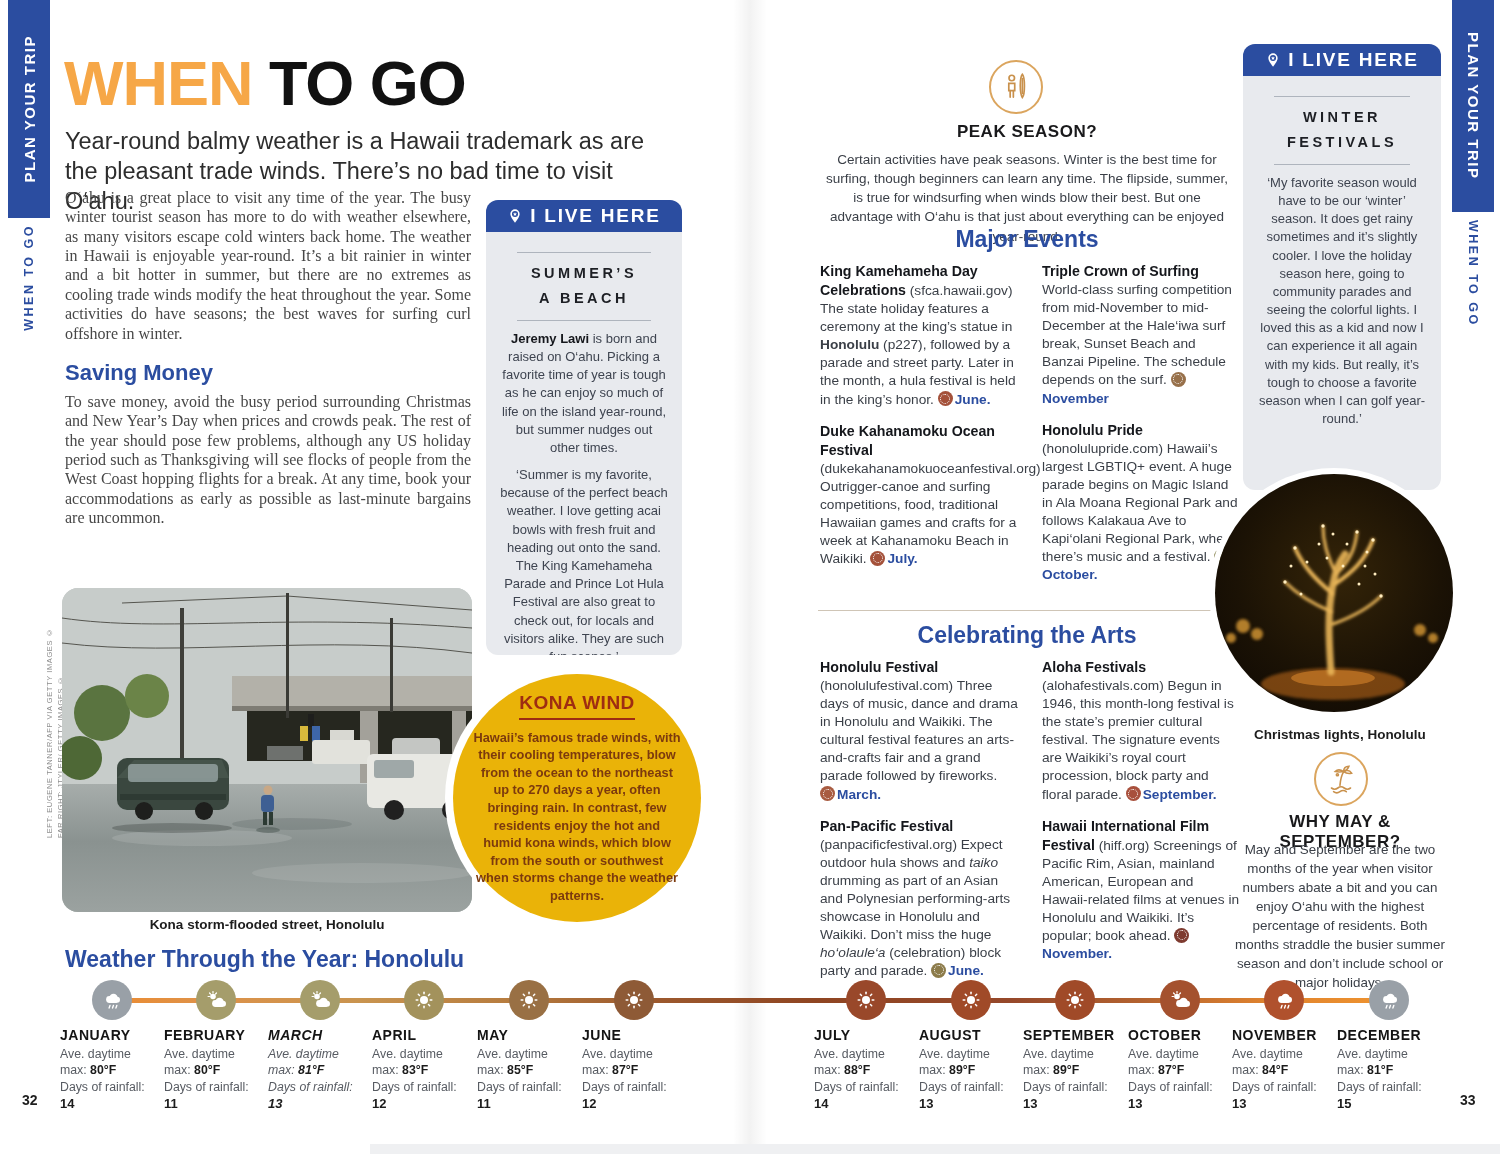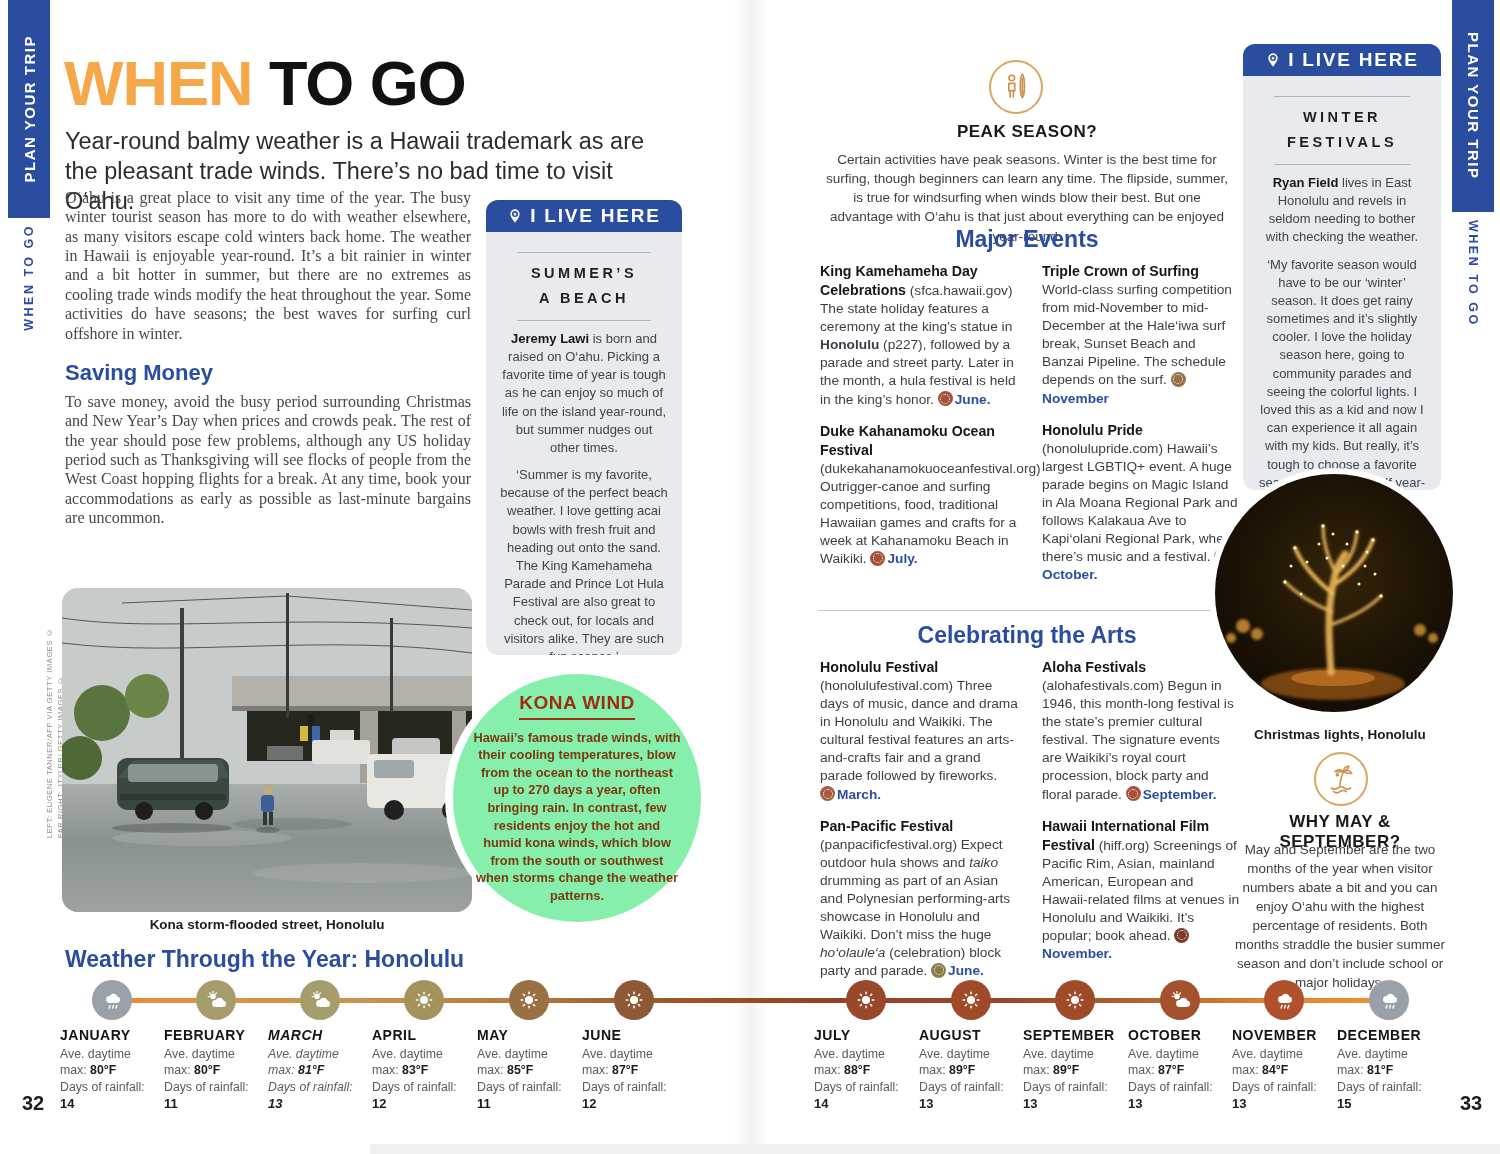--- a/index.html
+++ b/index.html
@@ -33,21 +33,21 @@
   .lh-box{border-radius:12px;overflow:hidden;background:#E8EAEE;}
   .lh-badge{height:32px;background:#2b4da0;display:flex;align-items:center;justify-content:center;gap:7px;}
   .lh-badge span{color:#fff;font-weight:bold;font-size:19px;letter-spacing:1.8px;}
   .lh-body{padding:12px 12px 10px;text-align:center;}
   .lh-rule{width:78%;height:1px;background:#AEB4BD;margin:8px auto;}
   .lh-title{font-size:14.5px;font-weight:bold;letter-spacing:3.5px;color:#1d1f24;line-height:1.75;}
   .lh-p{font-size:13px;color:#3E4450;line-height:1.4;margin:9px 2px;}
   .lh-p strong{color:#15171C;}
 
   
-  .kona{width:248px;height:248px;border-radius:50%;background:#86efac;box-shadow:0 0 0 8px #fff;
+  .kona{width:248px;height:248px;border-radius:50%;background:#eab308;box-shadow:0 0 0 8px #fff;
         display:flex;flex-direction:column;align-items:center;justify-content:center;
         text-align:center;box-sizing:border-box;padding:18px 20px;}
   .kona-title{font-size:19px;font-weight:bold;color:#9E2D12;border-bottom:2px solid #9E2D12;
               padding-bottom:4px;margin-bottom:9px;letter-spacing:.5px;}
   .kona-body{font-size:12.8px;color:#7C3A0E;line-height:1.37;font-weight:bold;}
 
   
   .ring-icon{width:54px;height:54px;border-radius:50%;border:2.5px solid #DBA55E;box-sizing:border-box;
              display:flex;align-items:center;justify-content:center;background:#fff;}
   .cap-head{font-size:17px;font-weight:bold;color:#19191B;letter-spacing:.5px;text-align:center;}
@@ -74,21 +74,21 @@
                 #8F4522 55%,#96482A 70%,#B3622F 80%,#E0832E 90%,#F0952F 100%);}
   .month{position:absolute;width:104px;}
   .micon{width:40px;height:40px;border-radius:50%;margin:0 auto;display:flex;align-items:center;
          justify-content:center;}
   .mname{margin-top:7px;font-weight:bold;font-size:14px;letter-spacing:.5px;color:#141414;}
   .mlab{font-size:12.3px;color:#575B62;line-height:1.33;}
   .mlab b{color:#1c1c1c;}
   .mrain{font-weight:bold;font-size:13px;color:#1c1c1c;margin-top:1px;}
   .mname{margin-bottom:3px;}
 
-  .pgnum{font-weight:bold;font-size:20px;color:#1d1d1d;}
+  .pgnum{font-weight:bold;font-size:14px;color:#1d1d1d;}
   .gutter{background:linear-gradient(90deg,transparent,rgba(0,0,0,.05),transparent);}
   .scan-strip{background:#EFF0F2;}
 </style>
 </head>
 <body>
 
 <div class="page">
 
   <div class="abs rail-box" style="left:8px;top:0;width:42px;height:218px;">
     <span class="rail-label vtext-up">PLAN YOUR TRIP</span>
@@ -264,21 +264,20 @@
         </svg>
       <span>I LIVE HERE</span>
     </div>
     <div class="lh-body">
       <div class="lh-rule"></div>
       <div class="lh-title">
         <div>WINTER</div>
         <div>FESTIVALS</div>
       </div>
       <div class="lh-rule"></div>
-      <p class="lh-p"><strong>Ryan Field</strong> lives in East Honolulu and revels in seldom needing to bother with checking the weather.</p>
       <p class="lh-p">‘My favorite season would have to be our ‘winter’ season. It does get rainy sometimes and it’s slightly cooler. I love the holiday season here, going to community parades and seeing the colorful lights. I loved this as a kid and now I can experience it all again with my kids. But really, it’s tough to choose a favorite season when I can golf year-round.’</p>
     </div>
   </div>
 
   <div class="abs xmas-circle" style="left:1215px;top:474px;">
     <svg viewBox="0 0 238 238" width="238" height="238">
       <defs>
           <filter id="glow">
             <feGaussianBlur stdDeviation="1.7"></feGaussianBlur>
           </filter>

